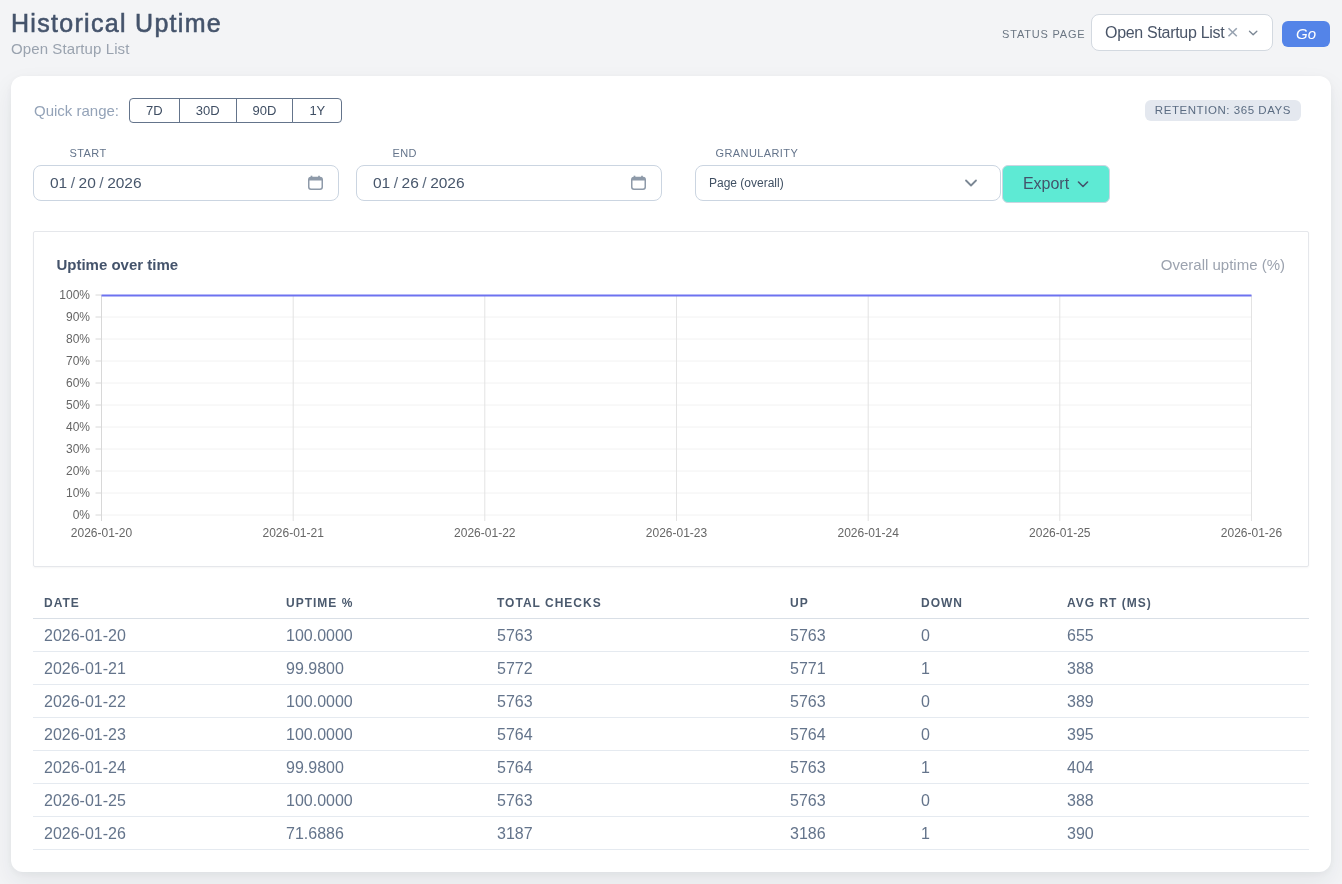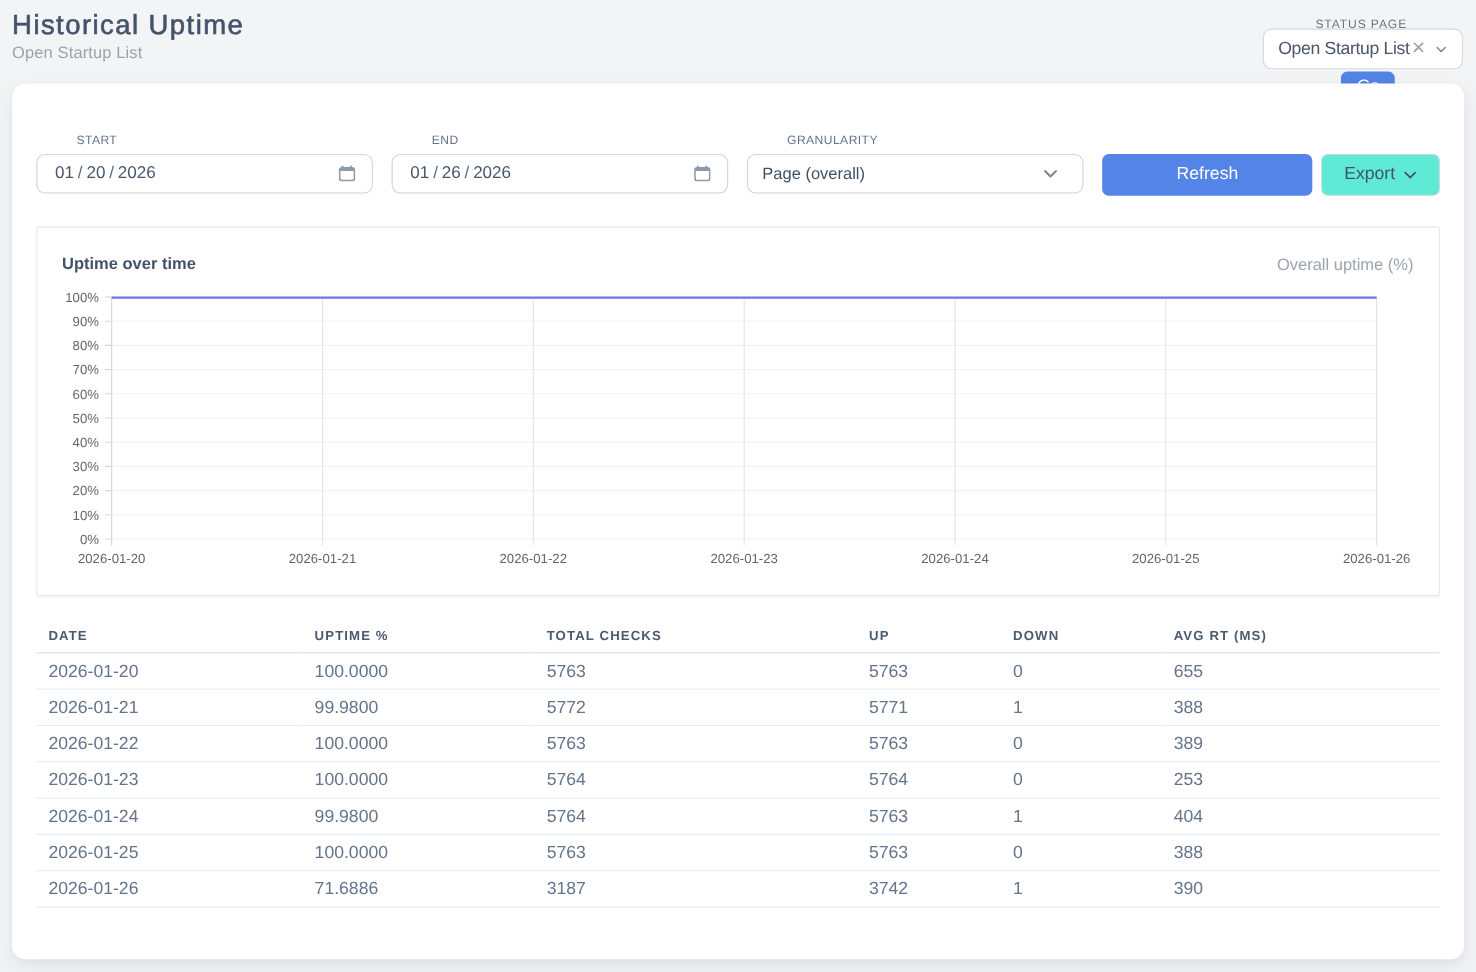--- a/index.html
+++ b/index.html
@@ -15,21 +15,21 @@
   padding: 9px 12px 0 11px;
   height: 76px;
   gap: 38px;
 }
 h1.title {
   font-size: 25px; font-weight: 400; color: #44536b; letter-spacing: 1.3px;
   -webkit-text-stroke: 0.55px #44536b;
   margin-top: 0;
 }
 .subtitle { font-size: 15px; color: #9aa3af; margin-top: 1.5px; letter-spacing: 0.1px; }
-.hdr-right { display: flex; align-items: center; margin-top: 5px; flex-direction: column; }
+.hdr-right { display: flex; align-items: center; margin-top: 5px; }
 .sp-label {
   font-size: 11px; color: #6b7683; letter-spacing: 0.8px; font-weight: 400;
   margin-right: 8px; position: relative; top: 1.5px; left: 2.5px;
 }
 .sp-select {
   width: 182px; height: 37px; background: #fff;
   border: 1px solid #d3d9e0; border-radius: 8px;
   display: flex; align-items: center; padding: 0 14px 0 13px;
   font-size: 16px; color: #4a5568; white-space: nowrap;
 }
@@ -80,22 +80,23 @@
   width: 306px; height: 36px; border: 1px solid #cbd5e1; border-radius: 8px;
   font-family: inherit; font-size: 15.5px; color: #47566b;
   padding: 0 12px 0 15px; background: #fff; outline: none;
 }
 input.date::-webkit-datetime-edit-text { padding: 0 2.5px; color: #5b6a7e; }
 input.date::-webkit-calendar-picker-indicator { opacity: 0; width: 15px; height: 15px; }
 .cal-ico { position: absolute; right: 16px; top: 10px; pointer-events: none; }
 .gran-select {
   width: 306px; height: 36px; border: 1px solid #cbd5e1; border-radius: 8px;
   background: #fff; display: flex; align-items: center;
-  font-size: 15px; color: #405063;
+  font-size: 12px; color: #405063;
   padding: 0 12px 0 13px;
+  margin-left: 16px;
 }
 .gran-select .chev { margin-left: auto; margin-right: 10px; }
 .refresh-btn {
   width: 192px; height: 38px; background: #5484e8; border: none; border-radius: 6px;
   color: #fff; font-size: 16px; font-family: inherit; margin-right: 8px; margin-bottom: -2px;
 }
 .export-btn {
   width: 108px; height: 38px; background: #5eead4; border: 1px solid #cbd5e1;
   border-radius: 6px; color: #44536b; font-size: 16px; font-family: inherit;
   display: flex; align-items: center; justify-content: center; gap: 8px; margin-bottom: -2px;
@@ -136,20 +137,30 @@
         <span class="x">×</span>
       <svg class="chev" width="14" height="8" viewBox="0 0 14 8">
           <path d="M2 1.5 L7 6.5 L12 1.5" fill="none" stroke="#7b8794" stroke-width="1.8" stroke-linecap="round" stroke-linejoin="round"></path>
         </svg>
     </div>
     <div class="go-btn">Go</div>
   </div>
 </div>
 
 <div class="card">
+  <div class="row1">
+    <span class="qr-label">Quick range:</span>
+    <div class="btn-group">
+      <button>7D</button>
+        <button>30D</button>
+        <button>90D</button>
+        <button>1Y</button>
+    </div>
+    <div class="retention">RETENTION: 365 DAYS</div>
+  </div>
 
   <div class="row2">
     <div class="field">
       <div class="field-label">START</div>
       <div class="date-wrap">
         <input class="date" type="date" value="2026-01-20" style="">
         <svg class="cal-ico" width="15" height="15" viewBox="0 0 15 15">
             <g stroke="#8e9aa9" fill="none">
               <rect x="0.75" y="2.55" width="13.5" height="11.6" rx="2.2" stroke-width="1.5"></rect>
               <path d="M0.75 5.45 h13.5 v-0.7 a2.2 2.2 0 0 0 -2.2 -2.2 h-9.1 a2.2 2.2 0 0 0 -2.2 2.2 z" fill="#8e9aa9" stroke="none"></path>
@@ -175,21 +186,20 @@
     </div>
     <div class="field">
       <div class="field-label">GRANULARITY</div>
       <div class="gran-select">
         <span>Page (overall)</span>
         <svg class="chev" width="14" height="8" viewBox="0 0 14 8">
             <path d="M2 1.5 L7 6.5 L12 1.5" fill="none" stroke="#7b8794" stroke-width="1.8" stroke-linecap="round" stroke-linejoin="round"></path>
           </svg>
       </div>
     </div>
-    <button class="refresh-btn">Refresh</button>
     <button class="export-btn">Export
       <svg width="12" height="7" viewBox="0 0 12 7">
           <path d="M1.5 1 L6 5.5 L10.5 1" fill="none" stroke="#44536b" stroke-width="1.6" stroke-linecap="round" stroke-linejoin="round"></path>
         </svg>
     </button>
   </div>
 
   <div class="chart-card">
     <svg width="1274" height="333" viewBox="0 0 1274 333">
       <text x="22.4" y="37.5" font-size="15" font-weight="700" fill="#44536b">Uptime over time</text>
@@ -290,21 +300,21 @@
           <td>5763</td>
           <td>0</td>
           <td>389</td>
         </tr>
       <tr>
           <td>2026-01-23</td>
           <td>100.0000</td>
           <td>5764</td>
           <td>5764</td>
           <td>0</td>
-          <td>253</td>
+          <td>395</td>
         </tr>
       <tr>
           <td>2026-01-24</td>
           <td>99.9800</td>
           <td>5764</td>
           <td>5763</td>
           <td>1</td>
           <td>404</td>
         </tr>
       <tr>
@@ -312,19 +322,19 @@
           <td>100.0000</td>
           <td>5763</td>
           <td>5763</td>
           <td>0</td>
           <td>388</td>
         </tr>
       <tr>
           <td>2026-01-26</td>
           <td>71.6886</td>
           <td>3187</td>
-          <td>3742</td>
+          <td>3186</td>
           <td>1</td>
           <td>390</td>
         </tr>
     </tbody>
   </table>
 </div>
 
 </body></html>

